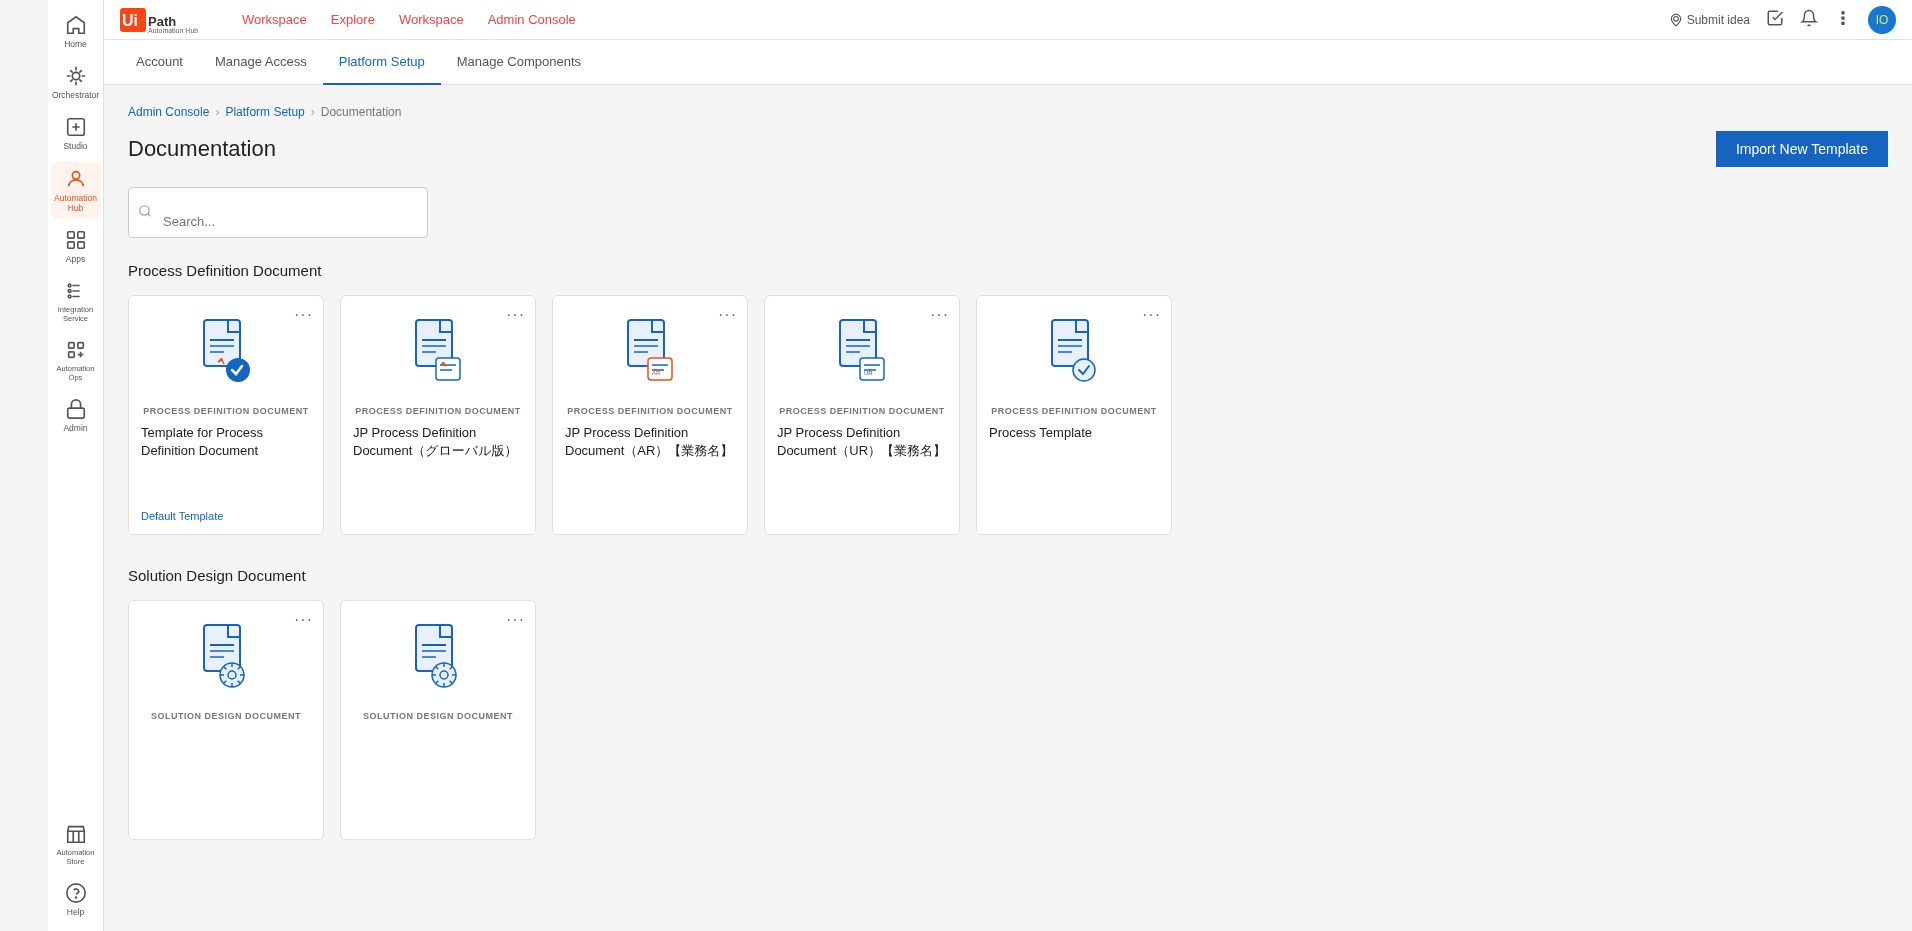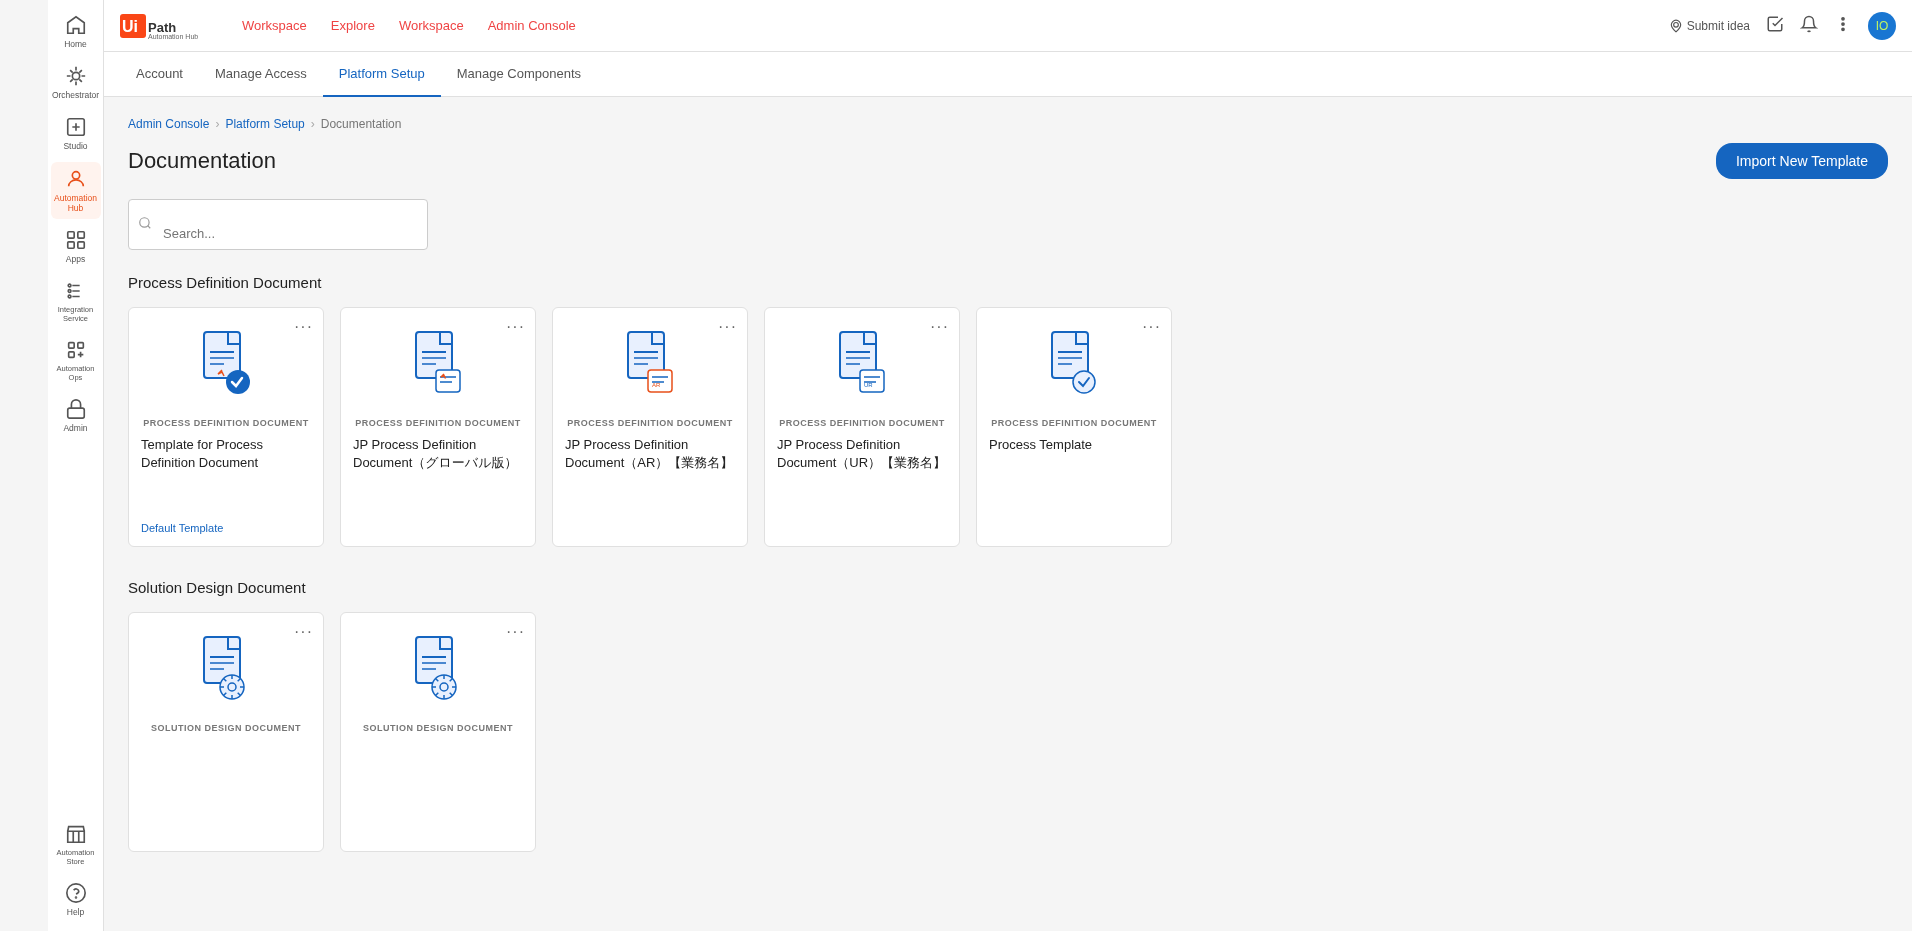--- a/index.html
+++ b/index.html
@@ -42,21 +42,21 @@
       flex: 1;
       display: flex;
       flex-direction: column;
       overflow: hidden;
     }
 
     
     .topnav {
       background: #fff;
       border-bottom: 1px solid #e0e0e0;
-      height: 52px;
+      height: 40px;
       display: flex;
       align-items: center;
       padding: 0 16px;
       gap: 0;
       flex-shrink: 0;
     }
     .topnav-logo {
       display: flex;
       align-items: center;
       gap: 8px;
@@ -153,21 +153,21 @@
     .page-title {
       font-size: 22px;
       font-weight: 500;
       color: #222;
     }
     .import-btn {
       background: #1565c0;
       color: #fff;
       border: none;
       padding: 10px 20px;
-      border-radius: 16px;
+      border-radius: 0;
       font-size: 14px;
       font-weight: 500;
       cursor: pointer;
     }
 
     
     .search-container {
       position: relative;
       width: 300px;
       margin-bottom: 24px;

